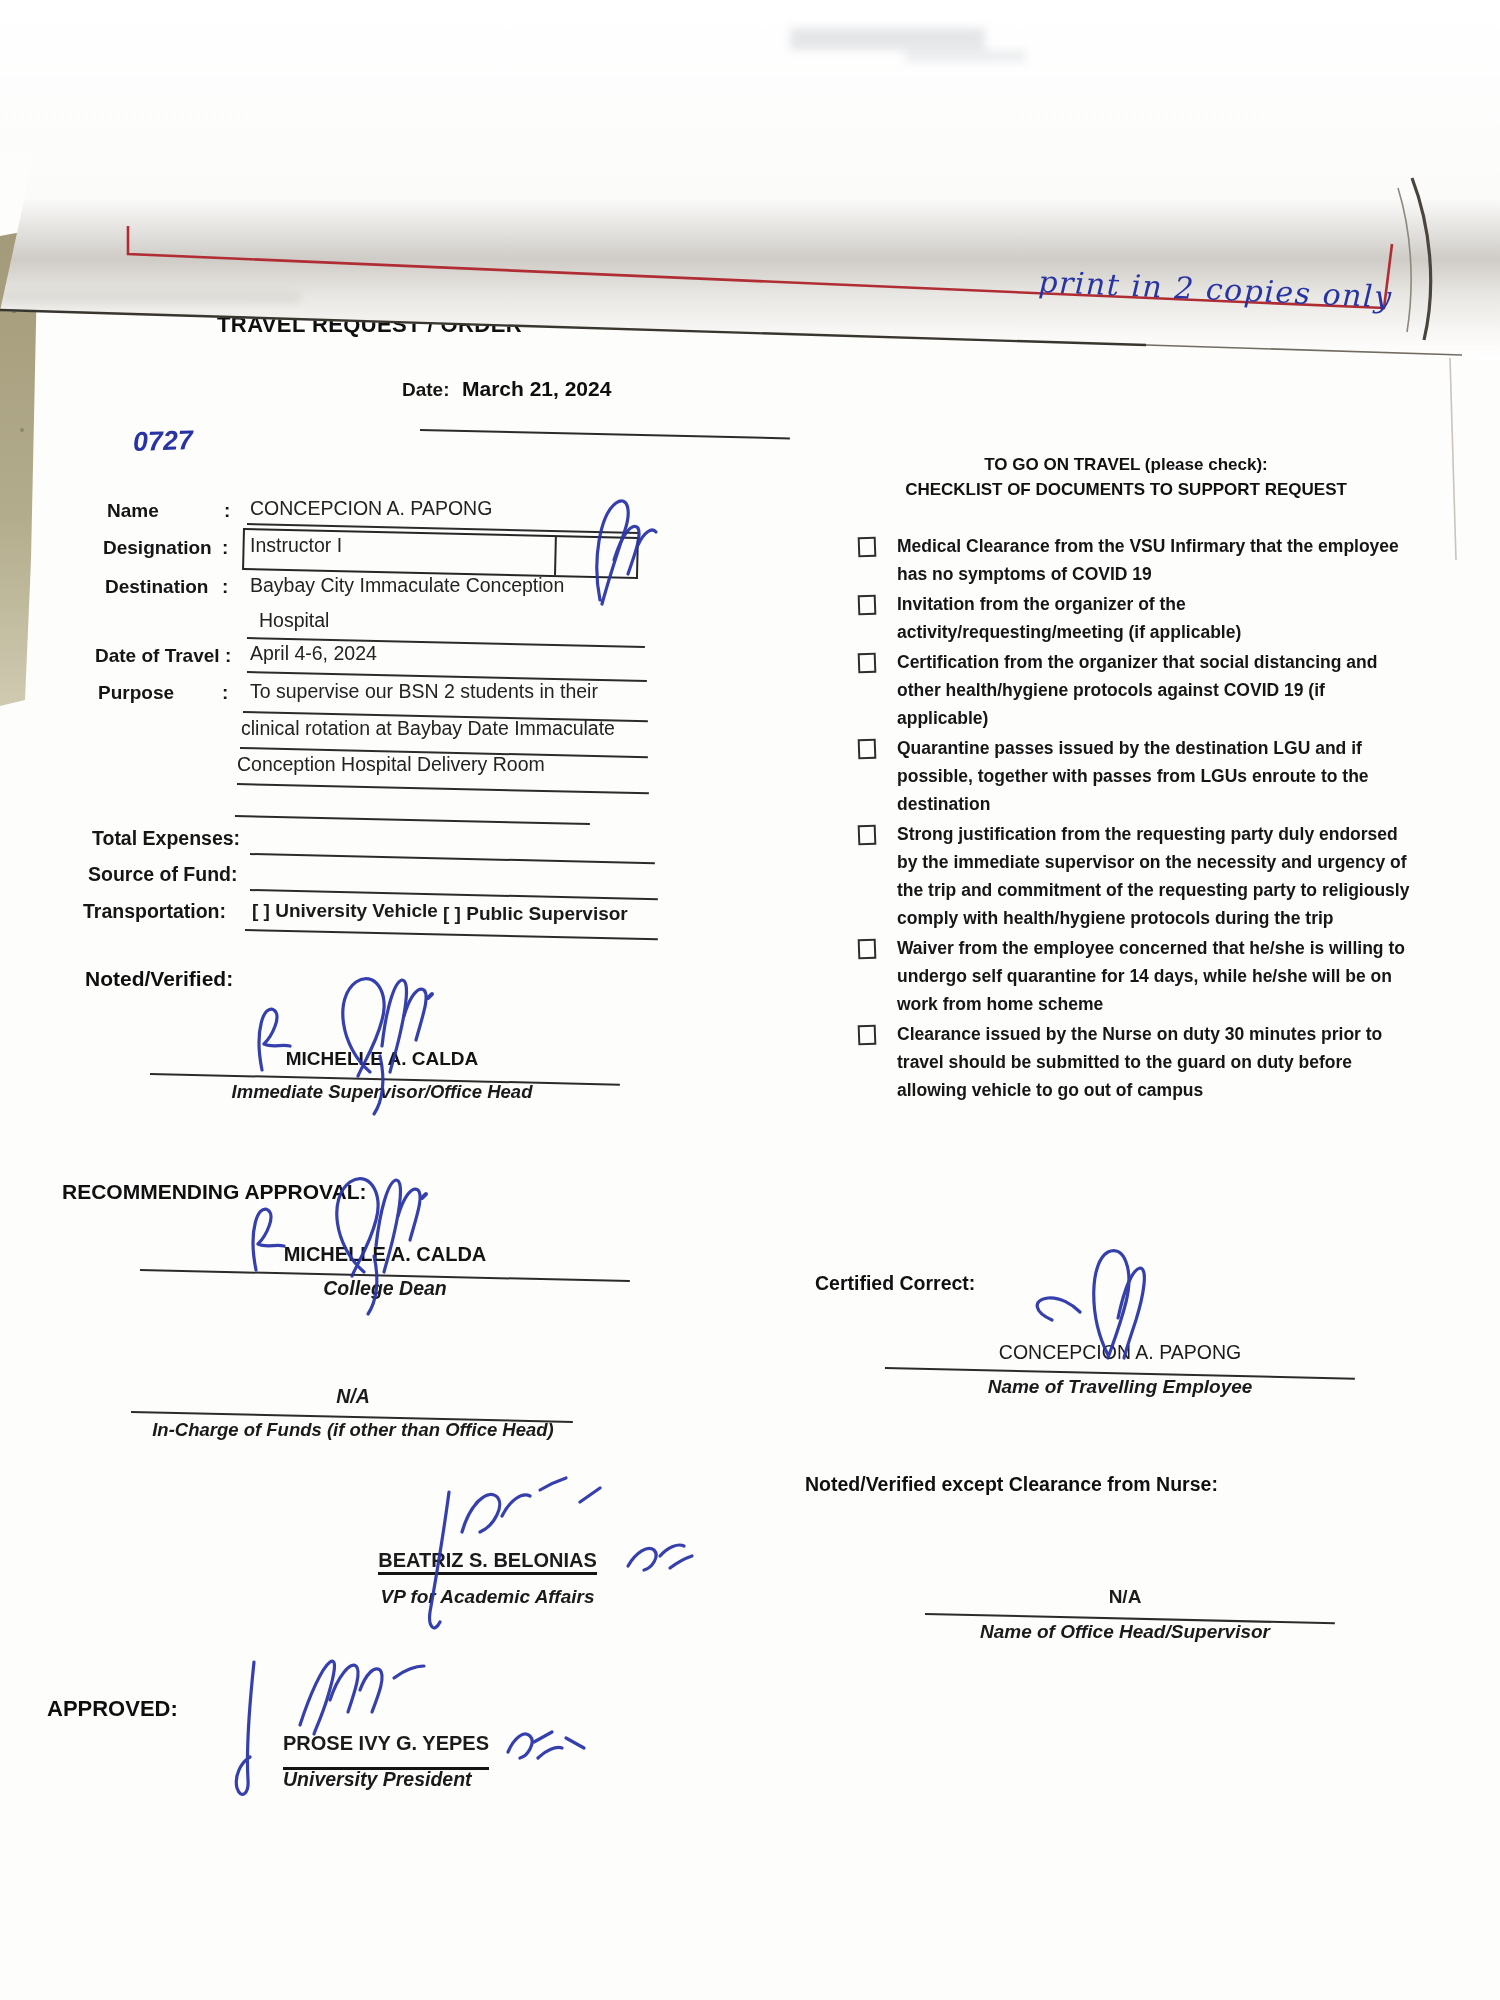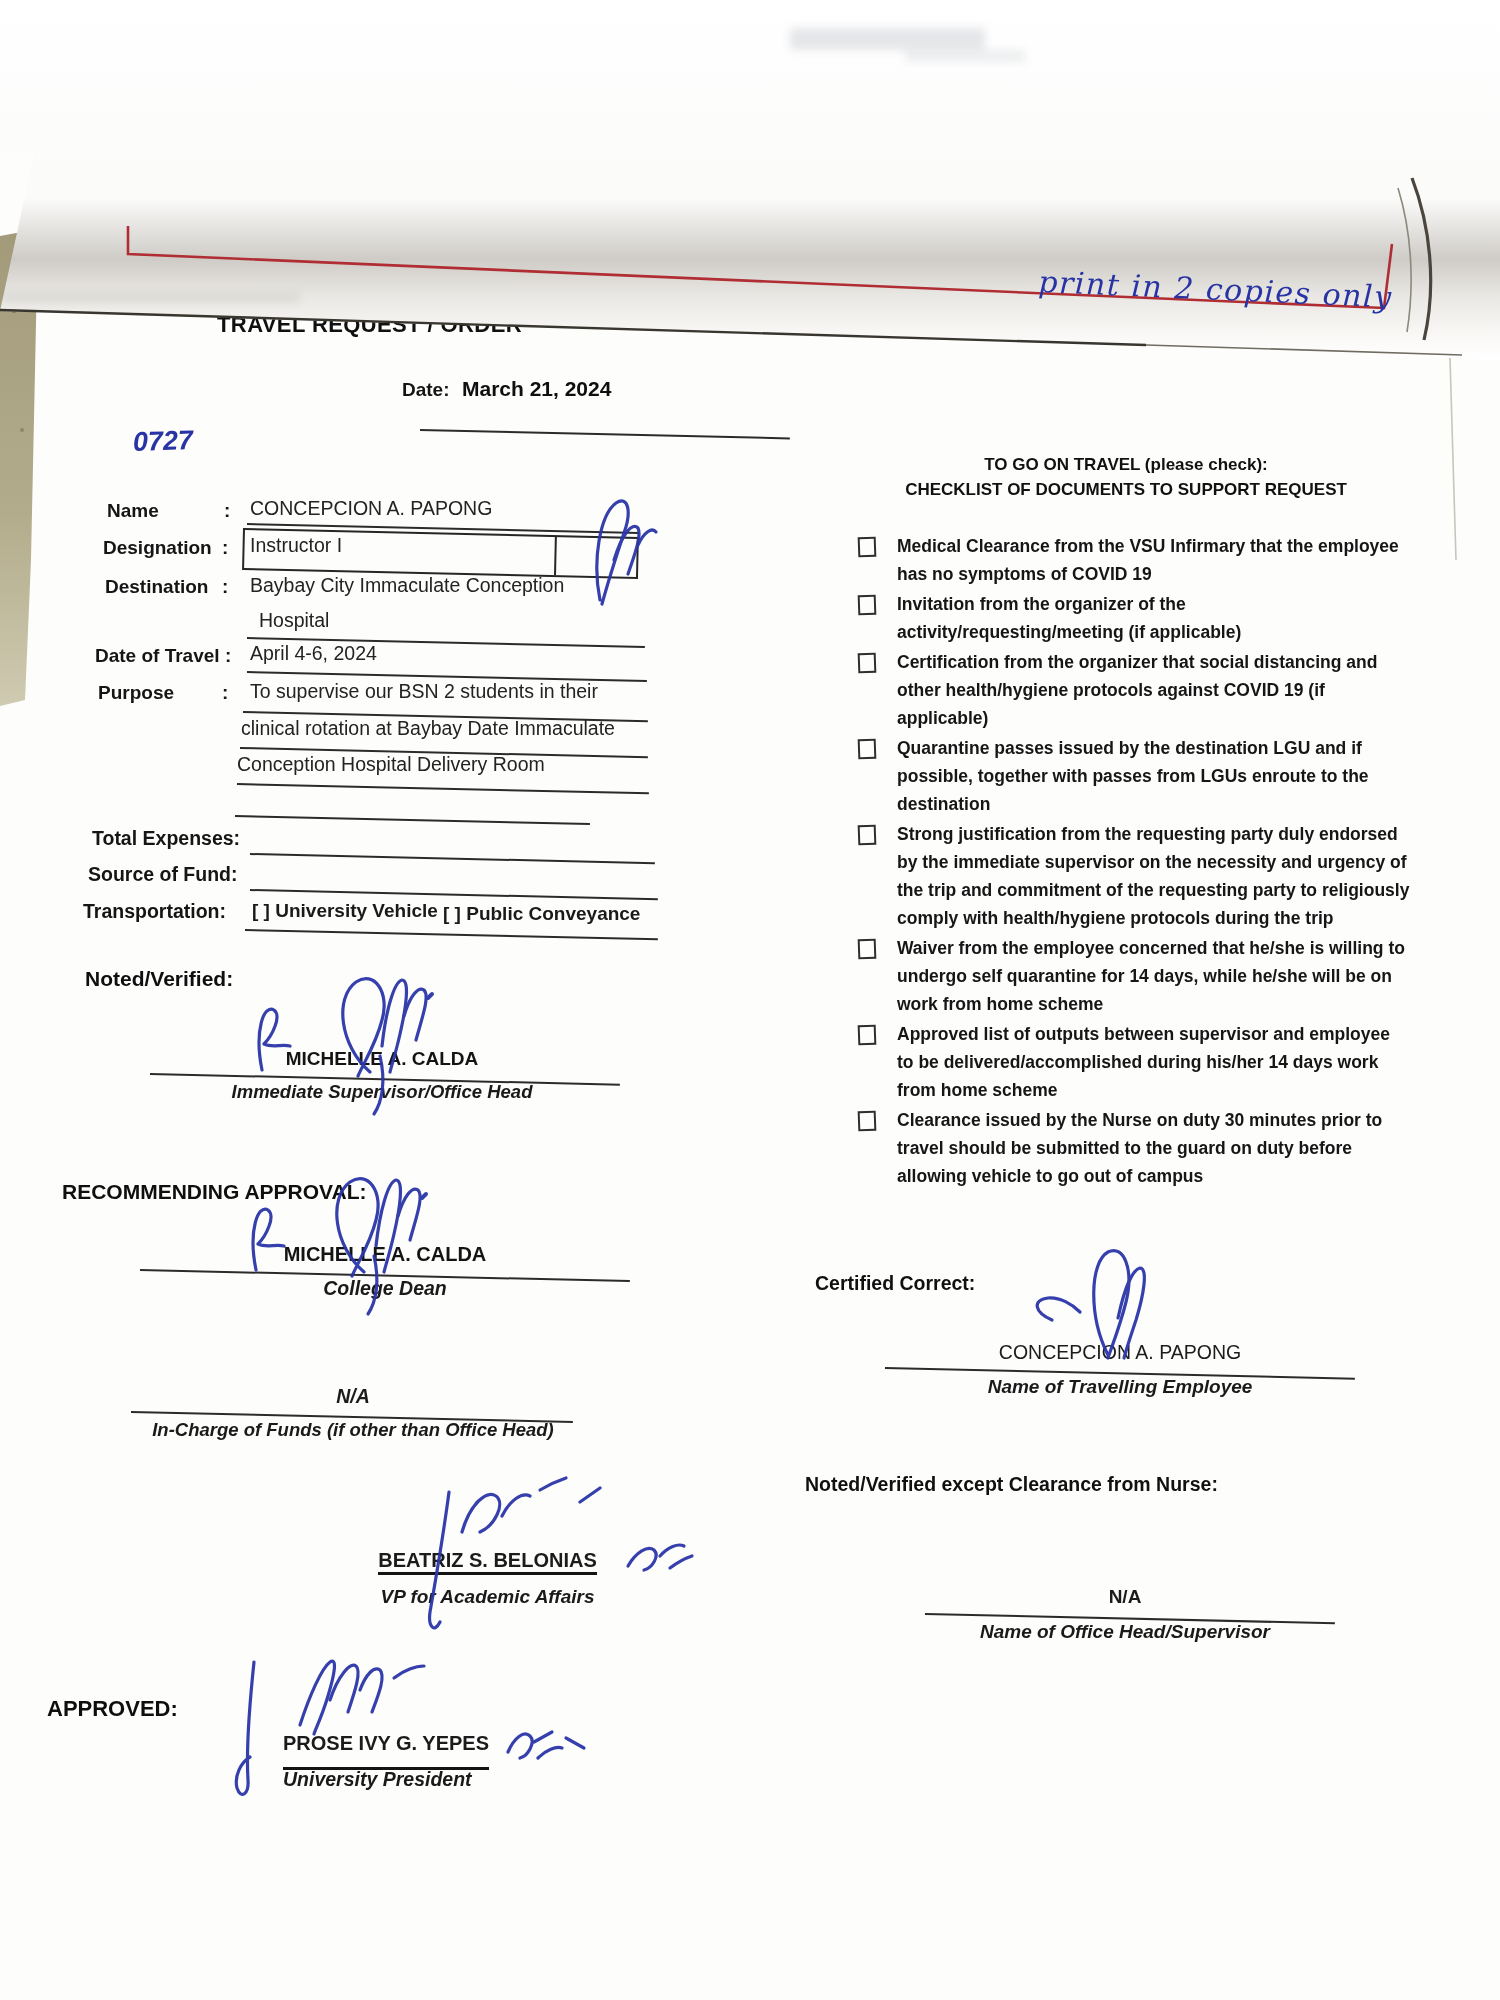--- a/index.html
+++ b/index.html
@@ -73,21 +73,21 @@
     <div class="hr" style="left:235px;top:815px;width:355px;"></div>
 
     <div class="abs lbl" style="left:92px;top:827px;font-size:19.5px;">Total Expenses:</div>
     <div class="hr" style="left:250px;top:853px;width:405px;"></div>
 
     <div class="abs lbl" style="left:88px;top:863px;font-size:19.5px;">Source of Fund:</div>
     <div class="hr" style="left:250px;top:889px;width:408px;"></div>
 
     <div class="abs lbl" style="left:83px;top:900px;font-size:19.5px;">Transportation:</div>
     <div class="abs valb" style="left:252px;top:900px;">[  ]  University Vehicle</div>
-    <div class="abs valb" style="left:443px;top:903px;">[  ]  Public Conveyance</div>
+    <div class="abs valb" style="left:443px;top:903px;">[  ]  Public Supervisor</div>
     <div class="hr" style="left:245px;top:929px;width:413px;"></div>
 
     <div class="abs" style="left:85px;top:967px;font-weight:bold;font-size:21px;color:#0f0f0f;">Noted/Verified:</div>
 
     <div class="abs ctr name-b" style="left:162px;top:1048px;width:440px;">MICHELLE A. CALDA</div>
     <div class="hr" style="left:150px;top:1073px;width:470px;"></div>
     <div class="abs ctr role-i" style="left:162px;top:1081px;width:440px;">Immediate Supervisor/Office Head</div>
 
     <div class="abs" style="left:62px;top:1180px;font-weight:bold;font-size:21px;color:#0f0f0f;">RECOMMENDING APPROVAL:</div>
 
@@ -132,24 +132,20 @@
           <span class="cb"></span>
           <span class="chk-txt">Quarantine passes issued by the destination LGU and if possible, together with passes from LGUs enroute to the destination</span>
         </div>
       <div class="chk-item">
           <span class="cb"></span>
           <span class="chk-txt">Strong justification from the requesting party duly endorsed by the immediate supervisor on the necessity and urgency of the trip and commitment of the requesting party to religiously comply with health/hygiene protocols during the trip</span>
         </div>
       <div class="chk-item">
           <span class="cb"></span>
           <span class="chk-txt">Waiver from the employee concerned that he/she is willing to undergo self quarantine for 14 days, while he/she will be on work from home scheme</span>
-        </div>
-      <div class="chk-item">
-          <span class="cb"></span>
-          <span class="chk-txt">Approved list of outputs between supervisor and employee to be delivered/accomplished during his/her 14 days work from home scheme</span>
         </div>
       <div class="chk-item">
           <span class="cb"></span>
           <span class="chk-txt">Clearance issued by the Nurse on duty 30 minutes prior to travel should be submitted to the guard on duty before allowing vehicle to go out of campus</span>
         </div>
     </div>
 
     <div class="abs" style="left:815px;top:1272px;font-weight:bold;font-size:19.5px;color:#101010;">Certified Correct:</div>
 
     <div class="abs ctr" style="left:890px;top:1341px;width:460px;font-size:19.5px;color:#1c1c1c;">CONCEPCION A. PAPONG</div>

